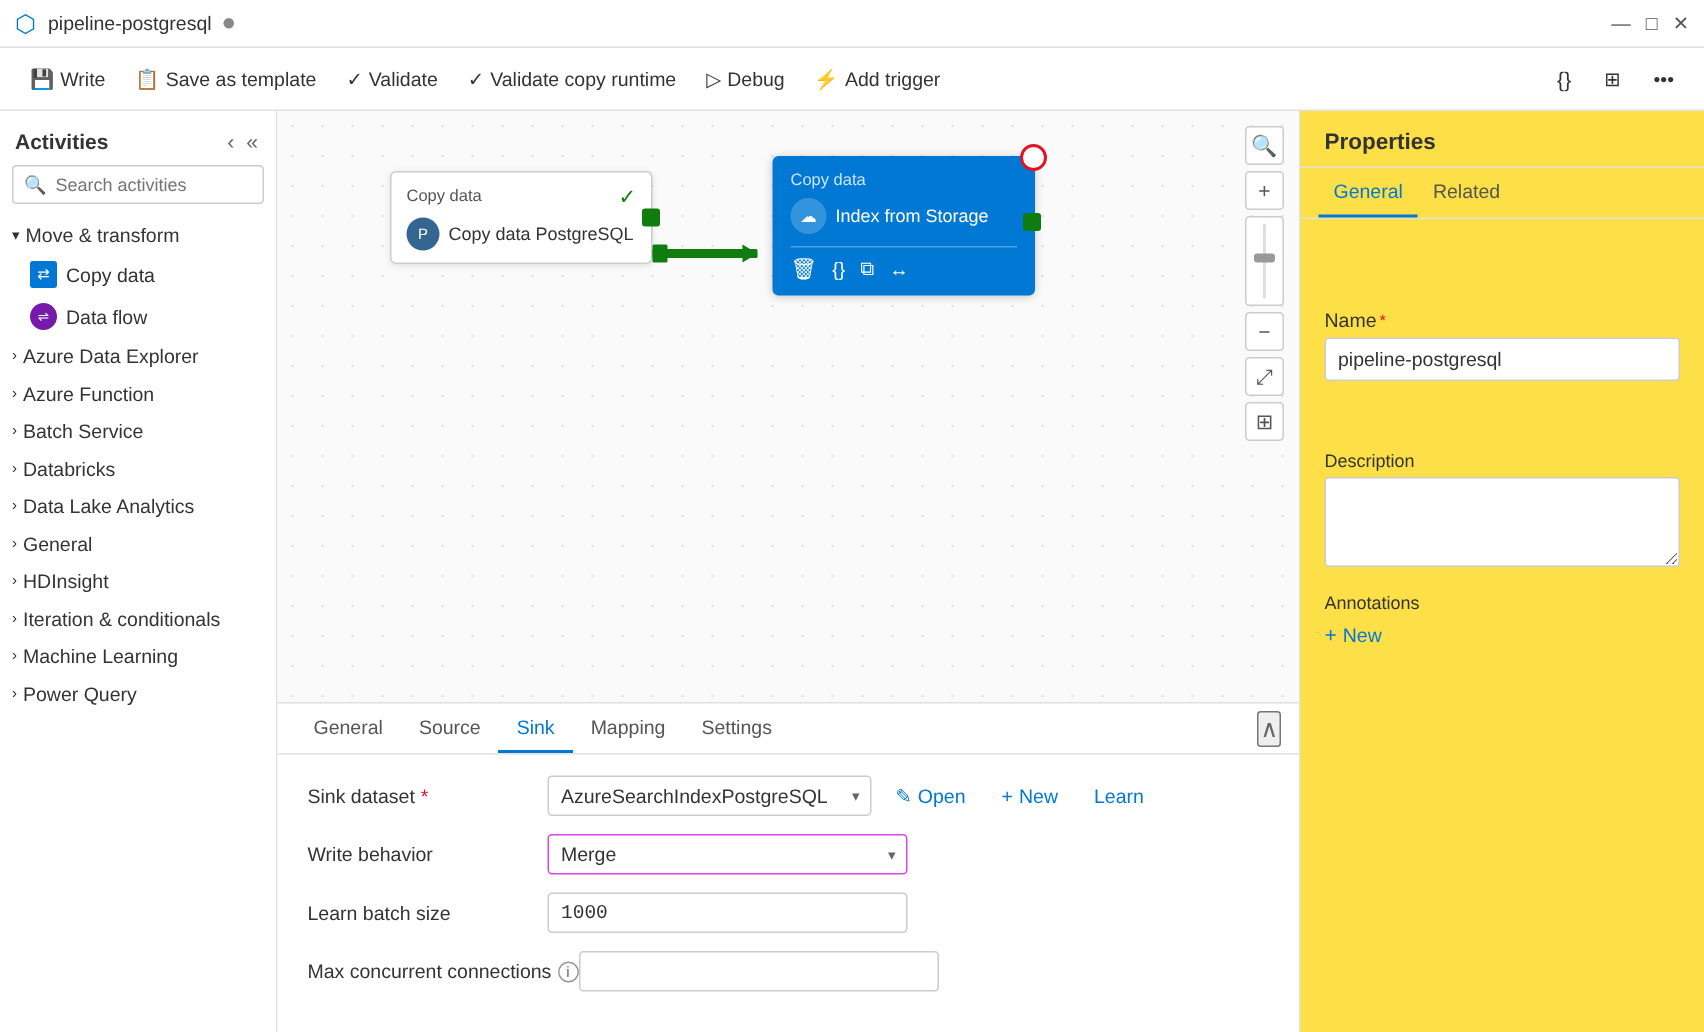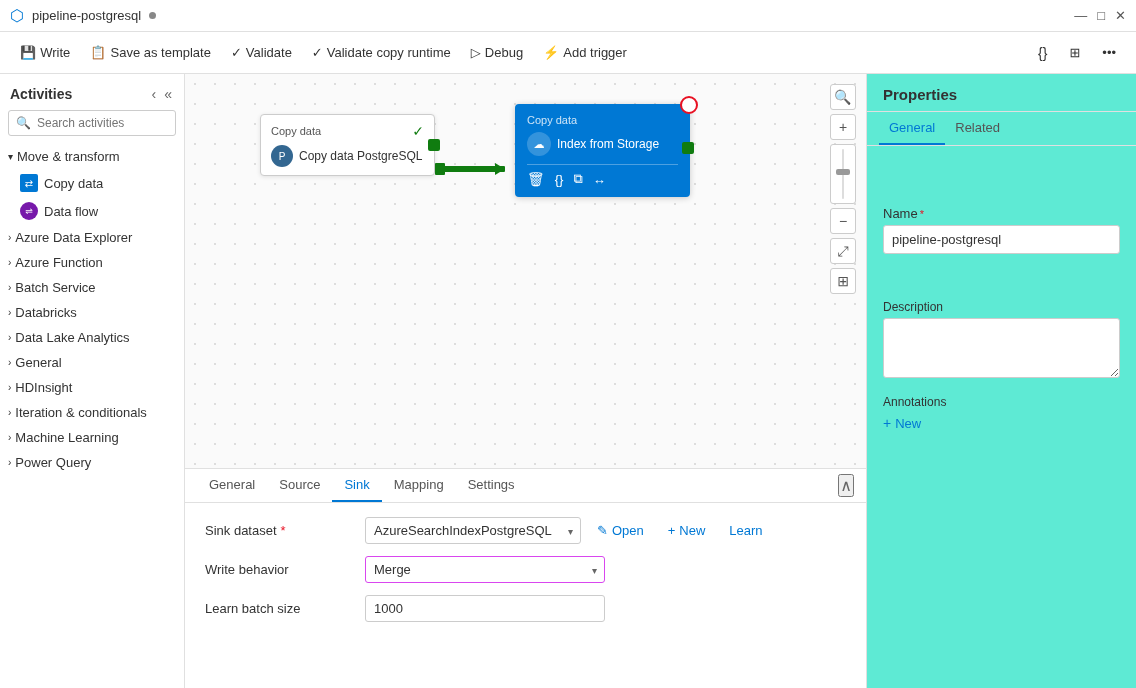--- a/index.html
+++ b/index.html
@@ -234,20 +234,21 @@
       gap: 4px;
     }
     .form-required { color: #e81123; }
     .form-input {
       border: 1px solid #ccc;
       border-radius: 3px;
       padding: 5px 8px;
       font-size: 13px;
       width: 240px;
       color: #333;
+      font-family: Liberation Mono, monospace;
     }
     .form-select-wrapper {
       position: relative;
       width: 240px;
     }
     .form-select {
       border: 1px solid #d946ef;
       border-radius: 3px;
       padding: 5px 28px 5px 8px;
       font-size: 13px;
@@ -295,21 +296,21 @@
       border: none;
       background: transparent;
       cursor: pointer;
       color: #0078d4;
       font-size: 13px;
     }
 
     
     .properties-panel {
       width: 270px;
-      background: #5eead4;
+      background: #fde047;
       border-left: 1px solid #e0e0e0;
       display: flex;
       flex-direction: column;
     }
     .properties-header {
       padding: 12px 16px 8px;
       font-size: 15px;
       font-weight: 600;
       color: #333;
       border-bottom: 1px solid #e0e0e0;
@@ -676,20 +677,27 @@
             </select>
             <span class="select-chevron">▾</span>
           </div>
         </div>
 
         <div class="form-row">
           <span class="form-label">Learn batch size</span>
           <input class="form-input" type="text" value="1000" style="">
         </div>
 
+        <div class="form-row">
+          <span class="form-label">
+            <span>Max concurrent connections</span>
+            <div class="info-icon">i</div>
+          </span>
+          <input class="form-input" type="text" value="" style="">
+        </div>
       </div>
     </div>
   </div>
 
   <div class="properties-panel">
     <div class="properties-header">Properties</div>
     <div class="properties-tabs">
       <div class="properties-tab active">
         <span>General</span>
       </div>

